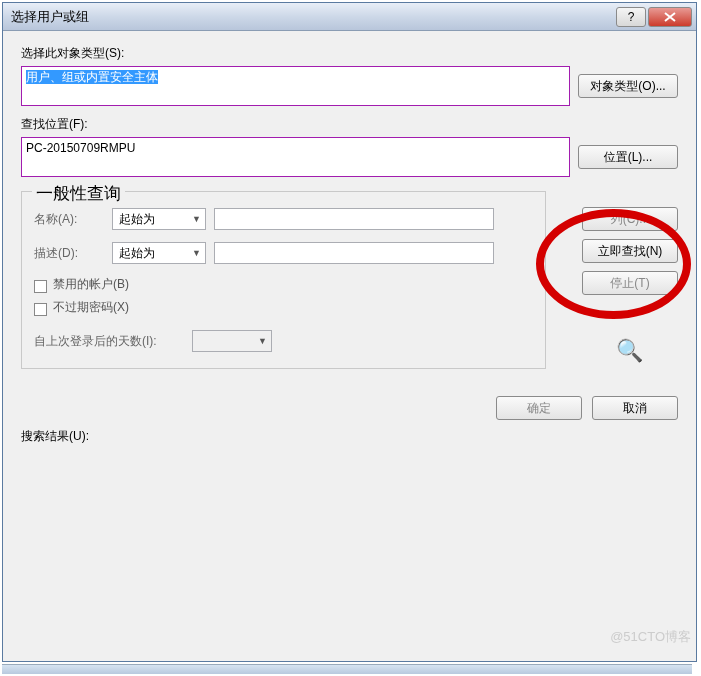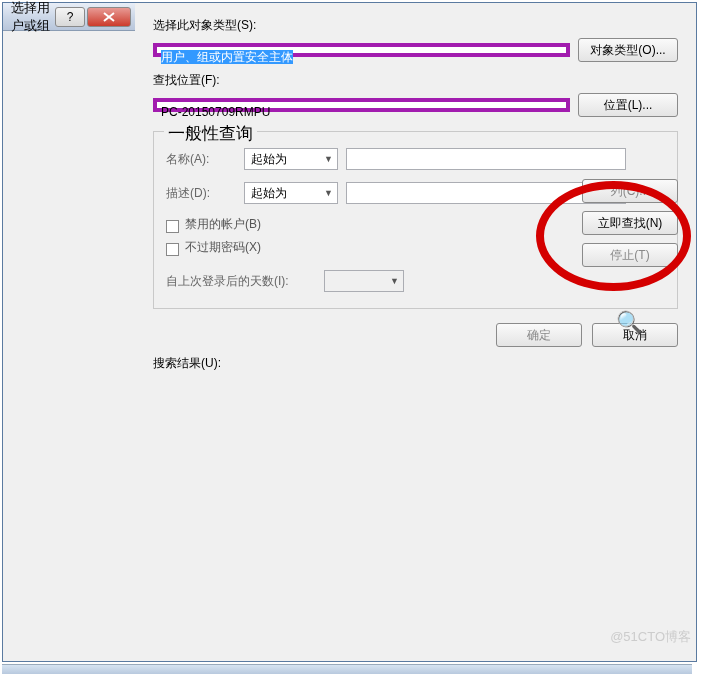--- a/index.html
+++ b/index.html
@@ -12,21 +12,21 @@
   position: relative;
   overflow: hidden;
 }
 .dialog {
   width: 695px;
   height: 660px;
   margin: 2px;
   border: 1px solid #5a7aa0;
   background: #f0f0f0;
   display: flex;
-  flex-direction: row;
+  flex-direction: column;
 }
 .titlebar {
   height: 28px;
   background: linear-gradient(to bottom, #e8eef7 0%, #cdd8e8 50%, #b8c6db 100%);
   display: flex;
   align-items: center;
   padding: 0 4px 0 8px;
   border-bottom: 1px solid #8a9cb3;
 }
 .title-text {
@@ -65,22 +65,22 @@
   margin-bottom: 4px;
 }
 .row-field {
   display: flex;
   align-items: center;
   gap: 8px;
   margin-bottom: 10px;
 }
 .text-readonly {
   flex: 1;
-  height: 14px;
-  border: 4px solid #a21caf;
+  height: 40px;
+  border: 1px solid #a21caf;
   background: #fff;
   padding: 2px 4px;
   font-size: 12px;
   line-height: 16px;
 }
 .text-readonly.selected {
   background: #fff;
 }
 .text-readonly.selected span {
   background: #3399ff;
@@ -183,21 +183,21 @@
   pointer-events: none;
 }
 .search-icon {
   margin-top: 35px;
   font-size: 22px;
 }
 .bottom-btns {
   display: flex;
   justify-content: flex-end;
   gap: 10px;
-  margin-top: 14px;
+  margin-top: 27px;
   margin-bottom: 6px;
 }
 .results-label {
   margin-top: 2px;
   margin-bottom: 4px;
 }
 .results-grid {
   flex: 1;
   border: 1px solid #abadb3;
   background: #fff;

